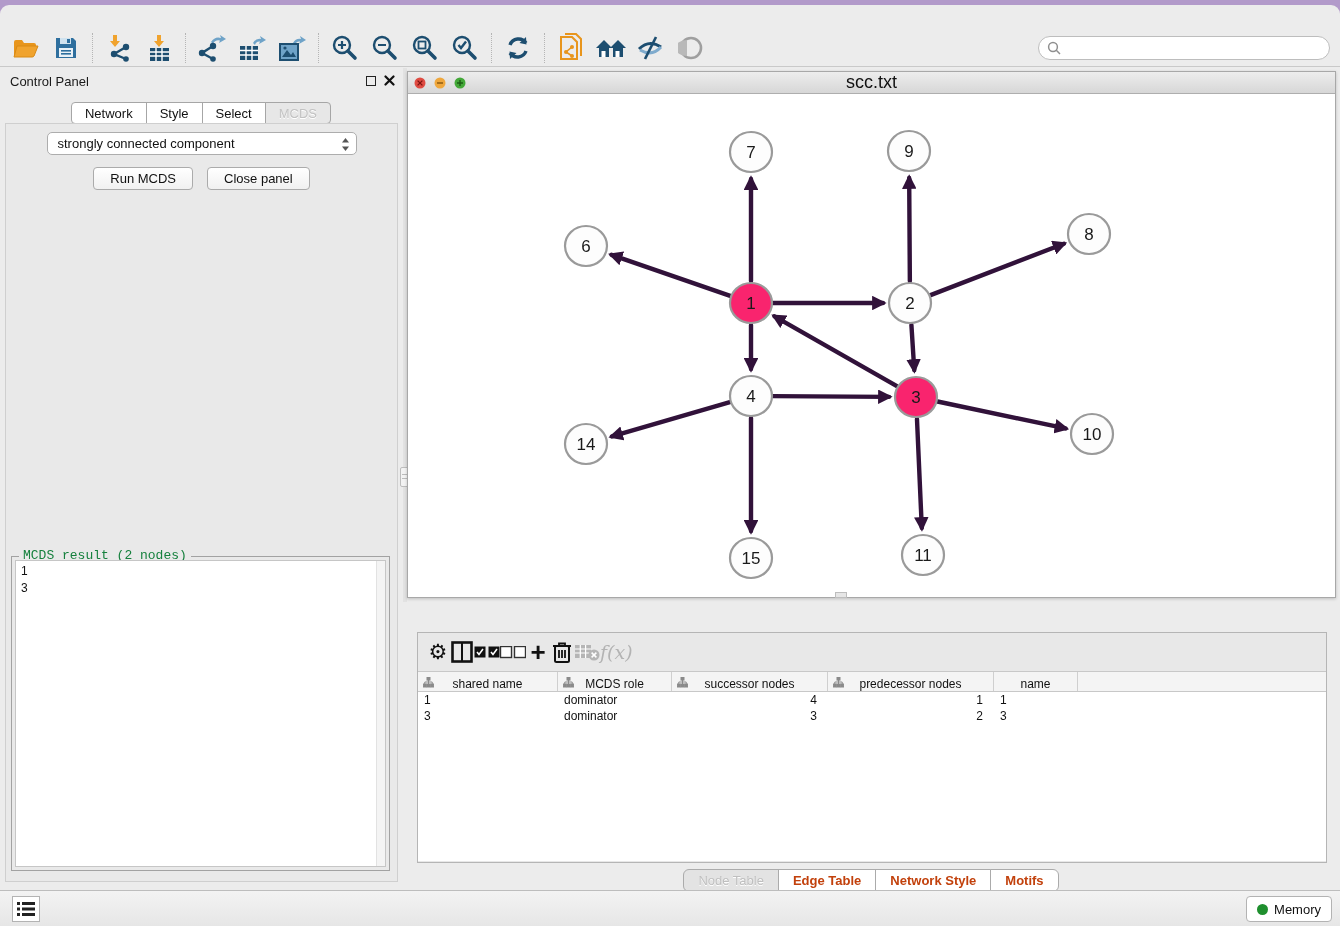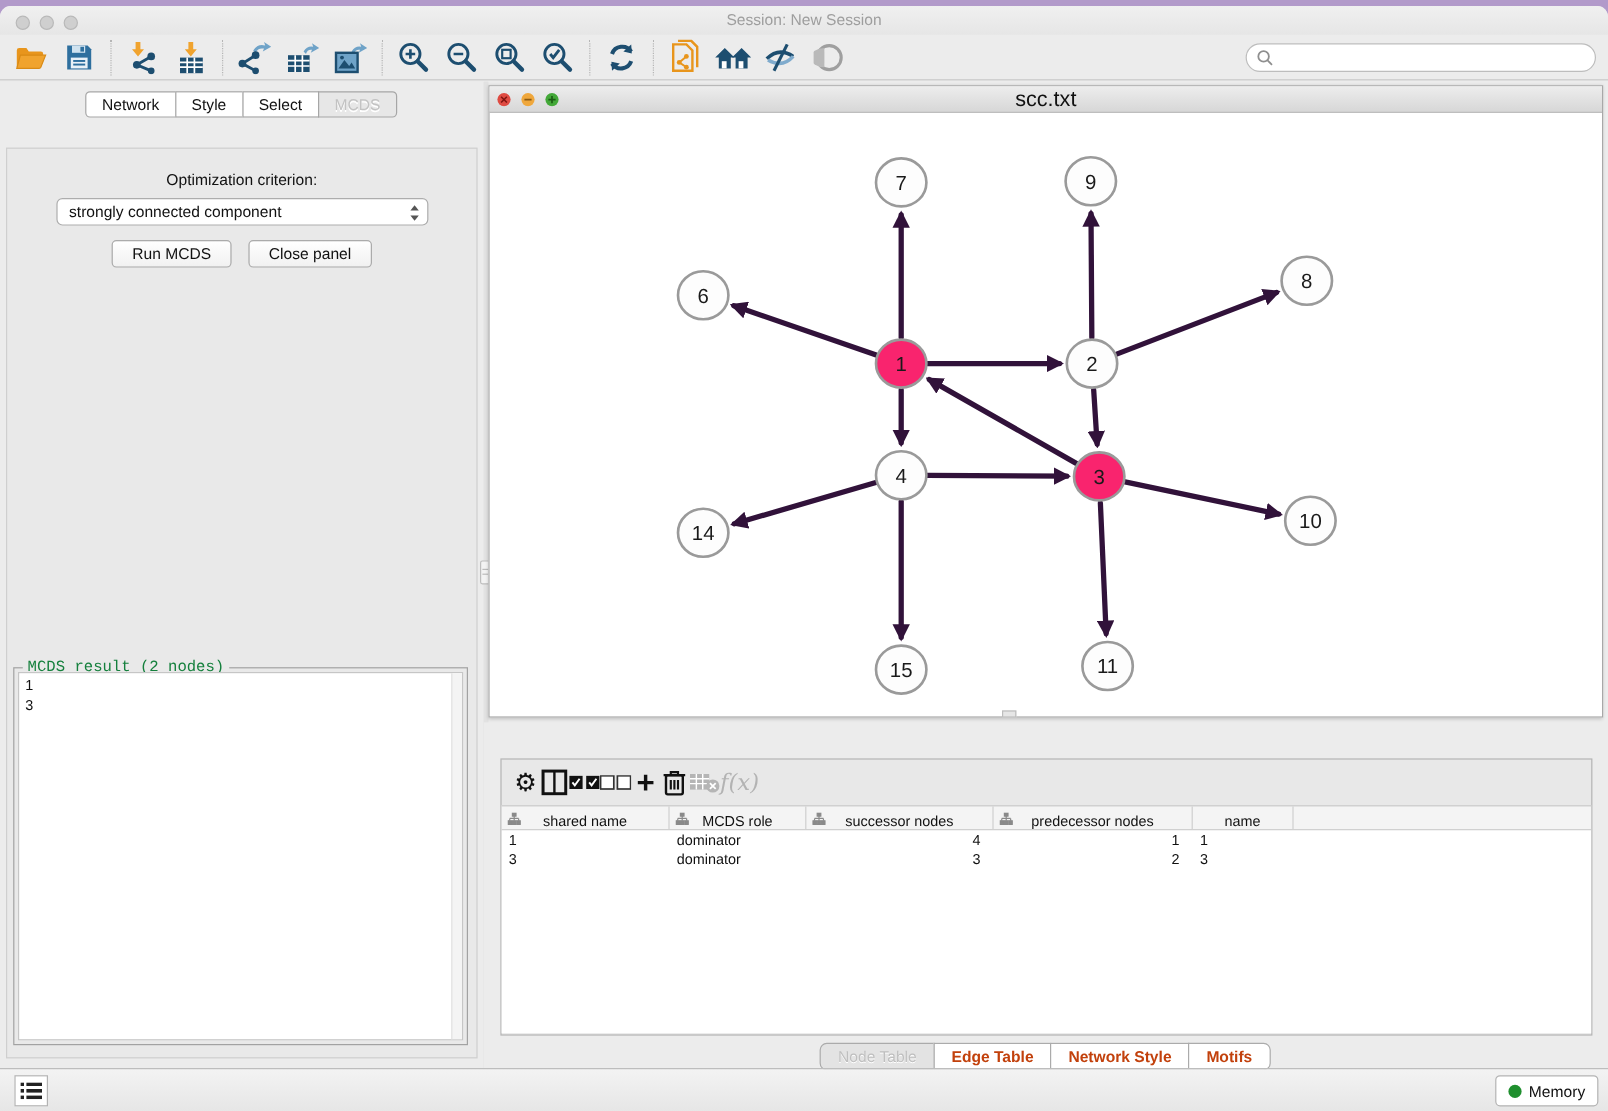--- a/index.html
+++ b/index.html
@@ -110,26 +110,20 @@
   .mem-btn { position:absolute; right:8px; top:5px; height:26px; padding:0 10px; background:#fff;
              border:1px solid #b3b3b3; border-radius:4px; display:flex; align-items:center; gap:6px;
              font-size:13px; color:#111; }
   .mem-dot { width:11px; height:11px; border-radius:50%; background:#1f8f2e; }
 </style>
 </head>
 <body>
 
 <div class="app">
 
-  <div class="titlebar">
-    <span class="tl-dot" style="left:13px"></span>
-    <span class="tl-dot" style="left:33px"></span>
-    <span class="tl-dot" style="left:53px"></span>
-    <div class="app-title">Session: New Session</div>
-  </div>
 
   <div class="toolbar">
     <div class="ticon" style="margin-left:6px">
       <svg width="28" height="24" viewBox="0 0 28 24">
           <path d="M2 20 L2 6 Q2 4 4 4 L10 4 L12 7 L22 7 Q24 7 24 9 L24 10" fill="#e8951c"></path>
           <path d="M5 10 L26 10 L22 20 Q21.5 21 20 21 L2 21 Z" fill="#f0a32e" stroke="#d98a15" stroke-width="1"></path>
         </svg>
     </div>
     <div class="ticon">
       <svg width="24" height="24" viewBox="0 0 24 24">
@@ -258,28 +252,36 @@
           <circle cx="6" cy="6" r="4.4" fill="none" stroke="#8f8f8f" stroke-width="1.5"></circle>
           <path d="M9.3 9.3 L13 13" stroke="#8f8f8f" stroke-width="1.5"></path>
         </svg>
       <input type="text" value="" style="">
     </div>
   </div>
 
   <div class="main">
 
     <div class="cpanel">
+      <div class="panel-head">
+        <span>Control Panel</span>
+        <span class="panel-icons">
+          <span class="float-ic"></span>
+          <svg width="11" height="11" viewBox="0 0 11 11">
+              <path d="M1.5 1.5 L9.5 9.5 M9.5 1.5 L1.5 9.5" stroke="#111" stroke-width="2.2" stroke-linecap="round"></path>
+            </svg>
+        </span>
+      </div>
       <div class="tabs-row">
         <div class="tab">Network</div>
         <div class="tab">Style</div>
         <div class="tab">Select</div>
         <div class="tab active">MCDS</div>
       </div>
       <div class="cp-body">
-        <div class="opt-label">Optimization criterion:</div>
         <div class="dropdown">
           <span>strongly connected component</span>
           <span class="dd-arrows">
             <svg width="9" height="15" viewBox="0 0 9 15">
                 <path d="M4.5 1 L8 5.5 H1 Z" fill="#555"></path>
                 <path d="M4.5 14 L1 9.5 H8 Z" fill="#555"></path>
               </svg>
           </span>
         </div>
         <div class="btn-row">

